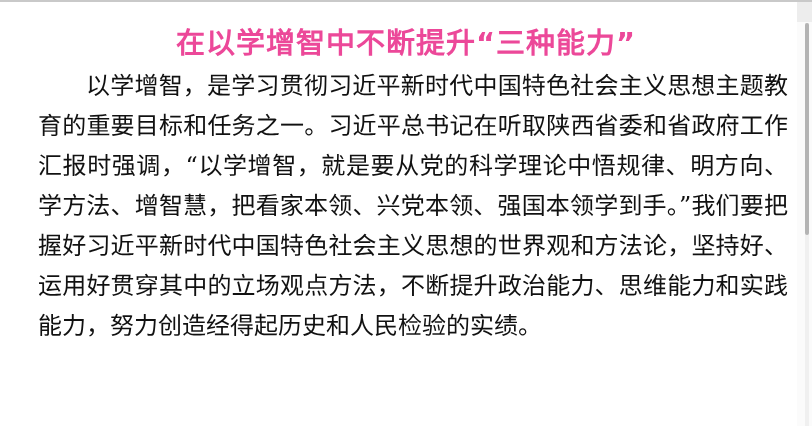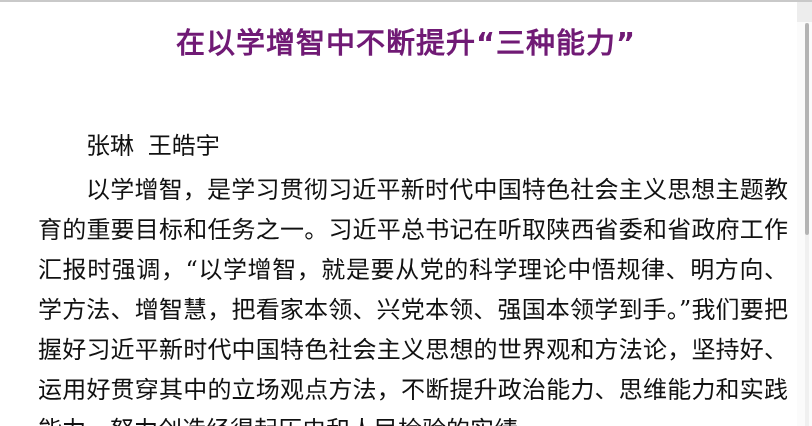--- a/index.html
+++ b/index.html
@@ -26,21 +26,21 @@
   
   .title {
     margin: 0;
     padding-top: 24px;
     text-align: center;
     font-family: "DejaVu Sans", "Liberation Sans", sans-serif;
     font-weight: bold;
     font-size: 29px;
     line-height: 38px;
     letter-spacing: 1px;
-    color: #701a75;
+    color: #ec4899;
   }
   
   .content {
     margin: 0 24px 0 38px;
     font-family: "DejaVu Serif", "Liberation Serif", serif;
     font-size: 24px;
     line-height: 40px;
     color: #111111;
   }
   .author {
@@ -91,21 +91,20 @@
 </head>
 <body>
 
 <div class="page">
 
   <div class="top-divider"></div>
 
   <h1 class="title">在以学增智中不断提升“三种能力”</h1>
 
   <div class="content">
-    <p class="author">张琳 王皓宇</p>
     <p class="body-paragraph">以学增智，是学习贯彻习近平新时代中国特色社会主义思想主题教育的重要目标和任务之一。习近平总书记在听取陕西省委和省政府工作汇报时强调，“以学增智，就是要从党的科学理论中悟规律、明方向、学方法、增智慧，把看家本领、兴党本领、强国本领学到手。”我们要把握好习近平新时代中国特色社会主义思想的世界观和方法论，坚持好、运用好贯穿其中的立场观点方法，不断提升政治能力、思维能力和实践能力，努力创造经得起历史和人民检验的实绩。</p>
   </div>
 
   <div class="scrollbar">
     <div class="scrollbar-cap"></div>
     <div class="scrollbar-trackline"></div>
     <div class="scrollbar-thumb"></div>
   </div>
 
 </div>

